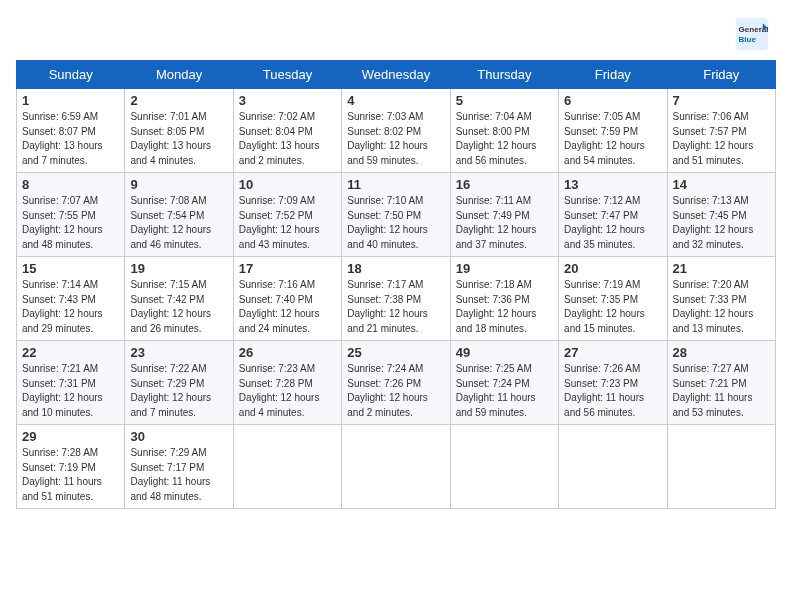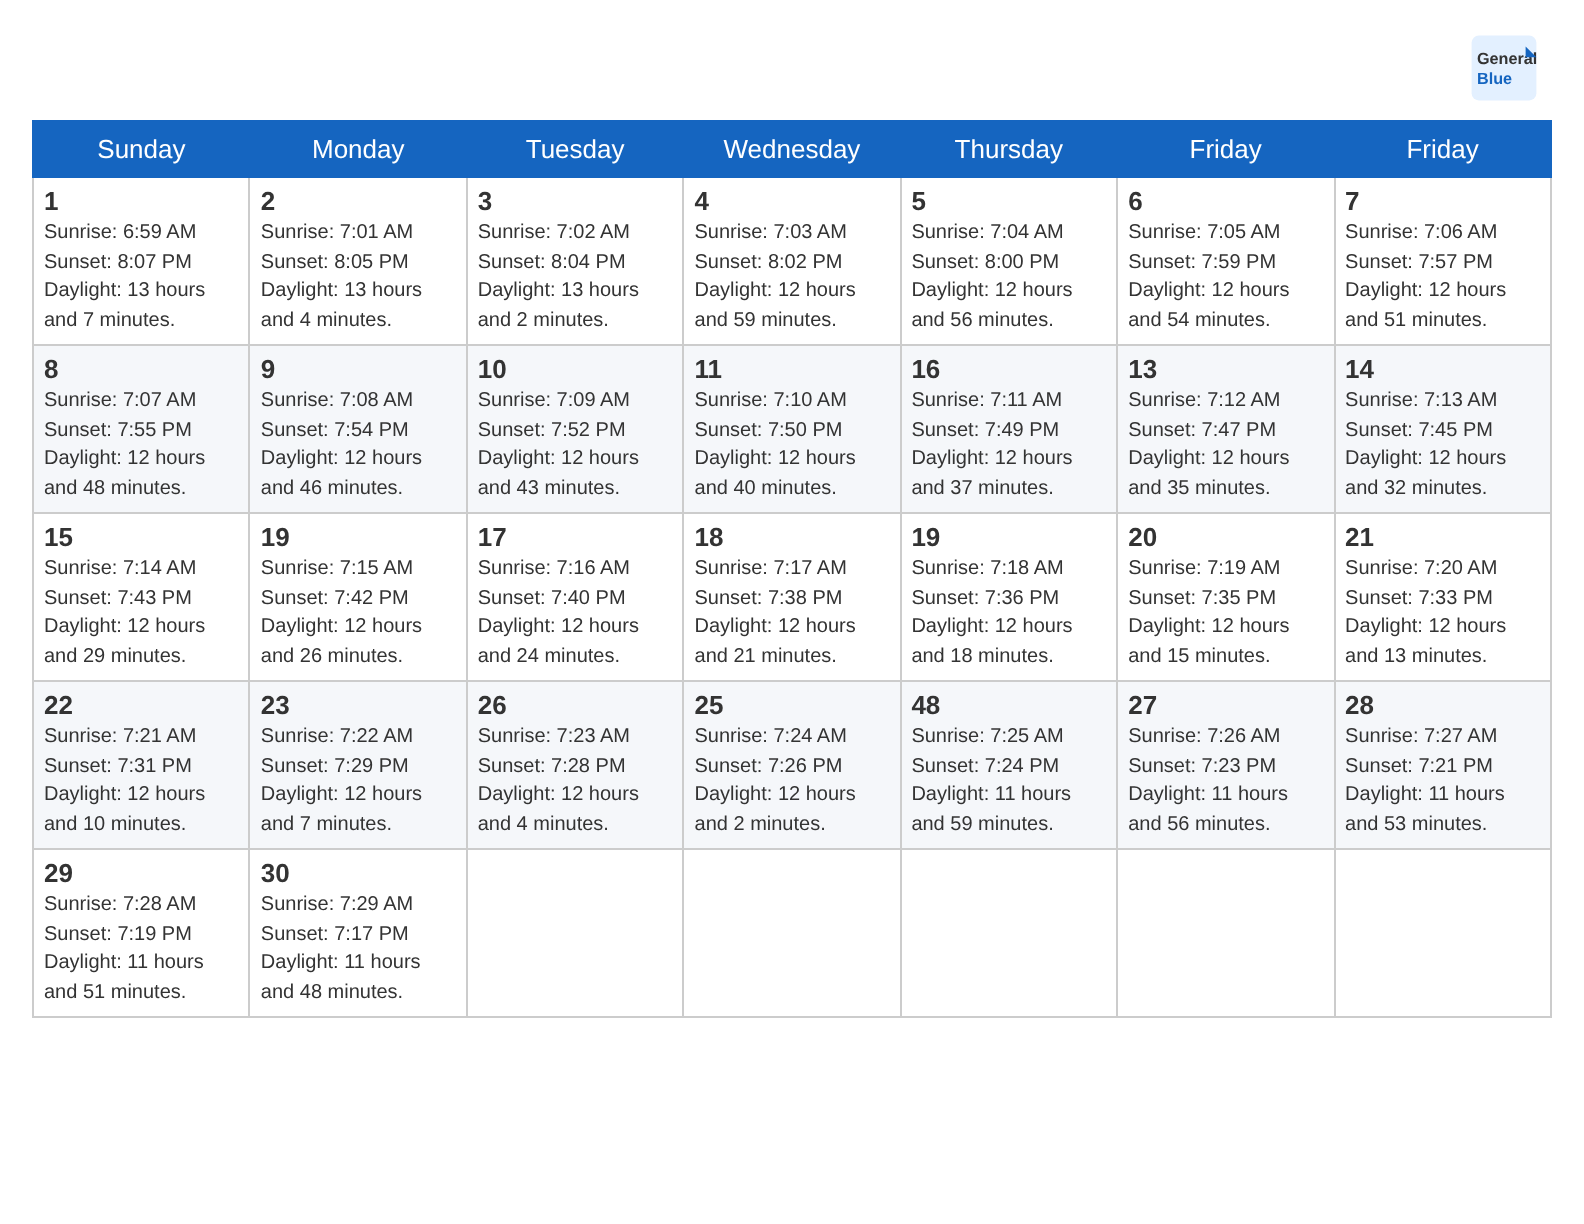--- a/index.html
+++ b/index.html
@@ -223,21 +223,21 @@
         </td>
         <td>
           <span class="day-number">26</span>
           <div class="day-info">Sunrise: 7:23 AM<br>Sunset: 7:28 PM<br>Daylight: 12 hours<br>and 4 minutes.</div>
         </td>
         <td>
           <span class="day-number">25</span>
           <div class="day-info">Sunrise: 7:24 AM<br>Sunset: 7:26 PM<br>Daylight: 12 hours<br>and 2 minutes.</div>
         </td>
         <td>
-          <span class="day-number">48</span>
+          <span class="day-number">49</span>
           <div class="day-info">Sunrise: 7:25 AM<br>Sunset: 7:24 PM<br>Daylight: 11 hours<br>and 59 minutes.</div>
         </td>
         <td>
           <span class="day-number">27</span>
           <div class="day-info">Sunrise: 7:26 AM<br>Sunset: 7:23 PM<br>Daylight: 11 hours<br>and 56 minutes.</div>
         </td>
         <td>
           <span class="day-number">28</span>
           <div class="day-info">Sunrise: 7:27 AM<br>Sunset: 7:21 PM<br>Daylight: 11 hours<br>and 53 minutes.</div>
         </td>

